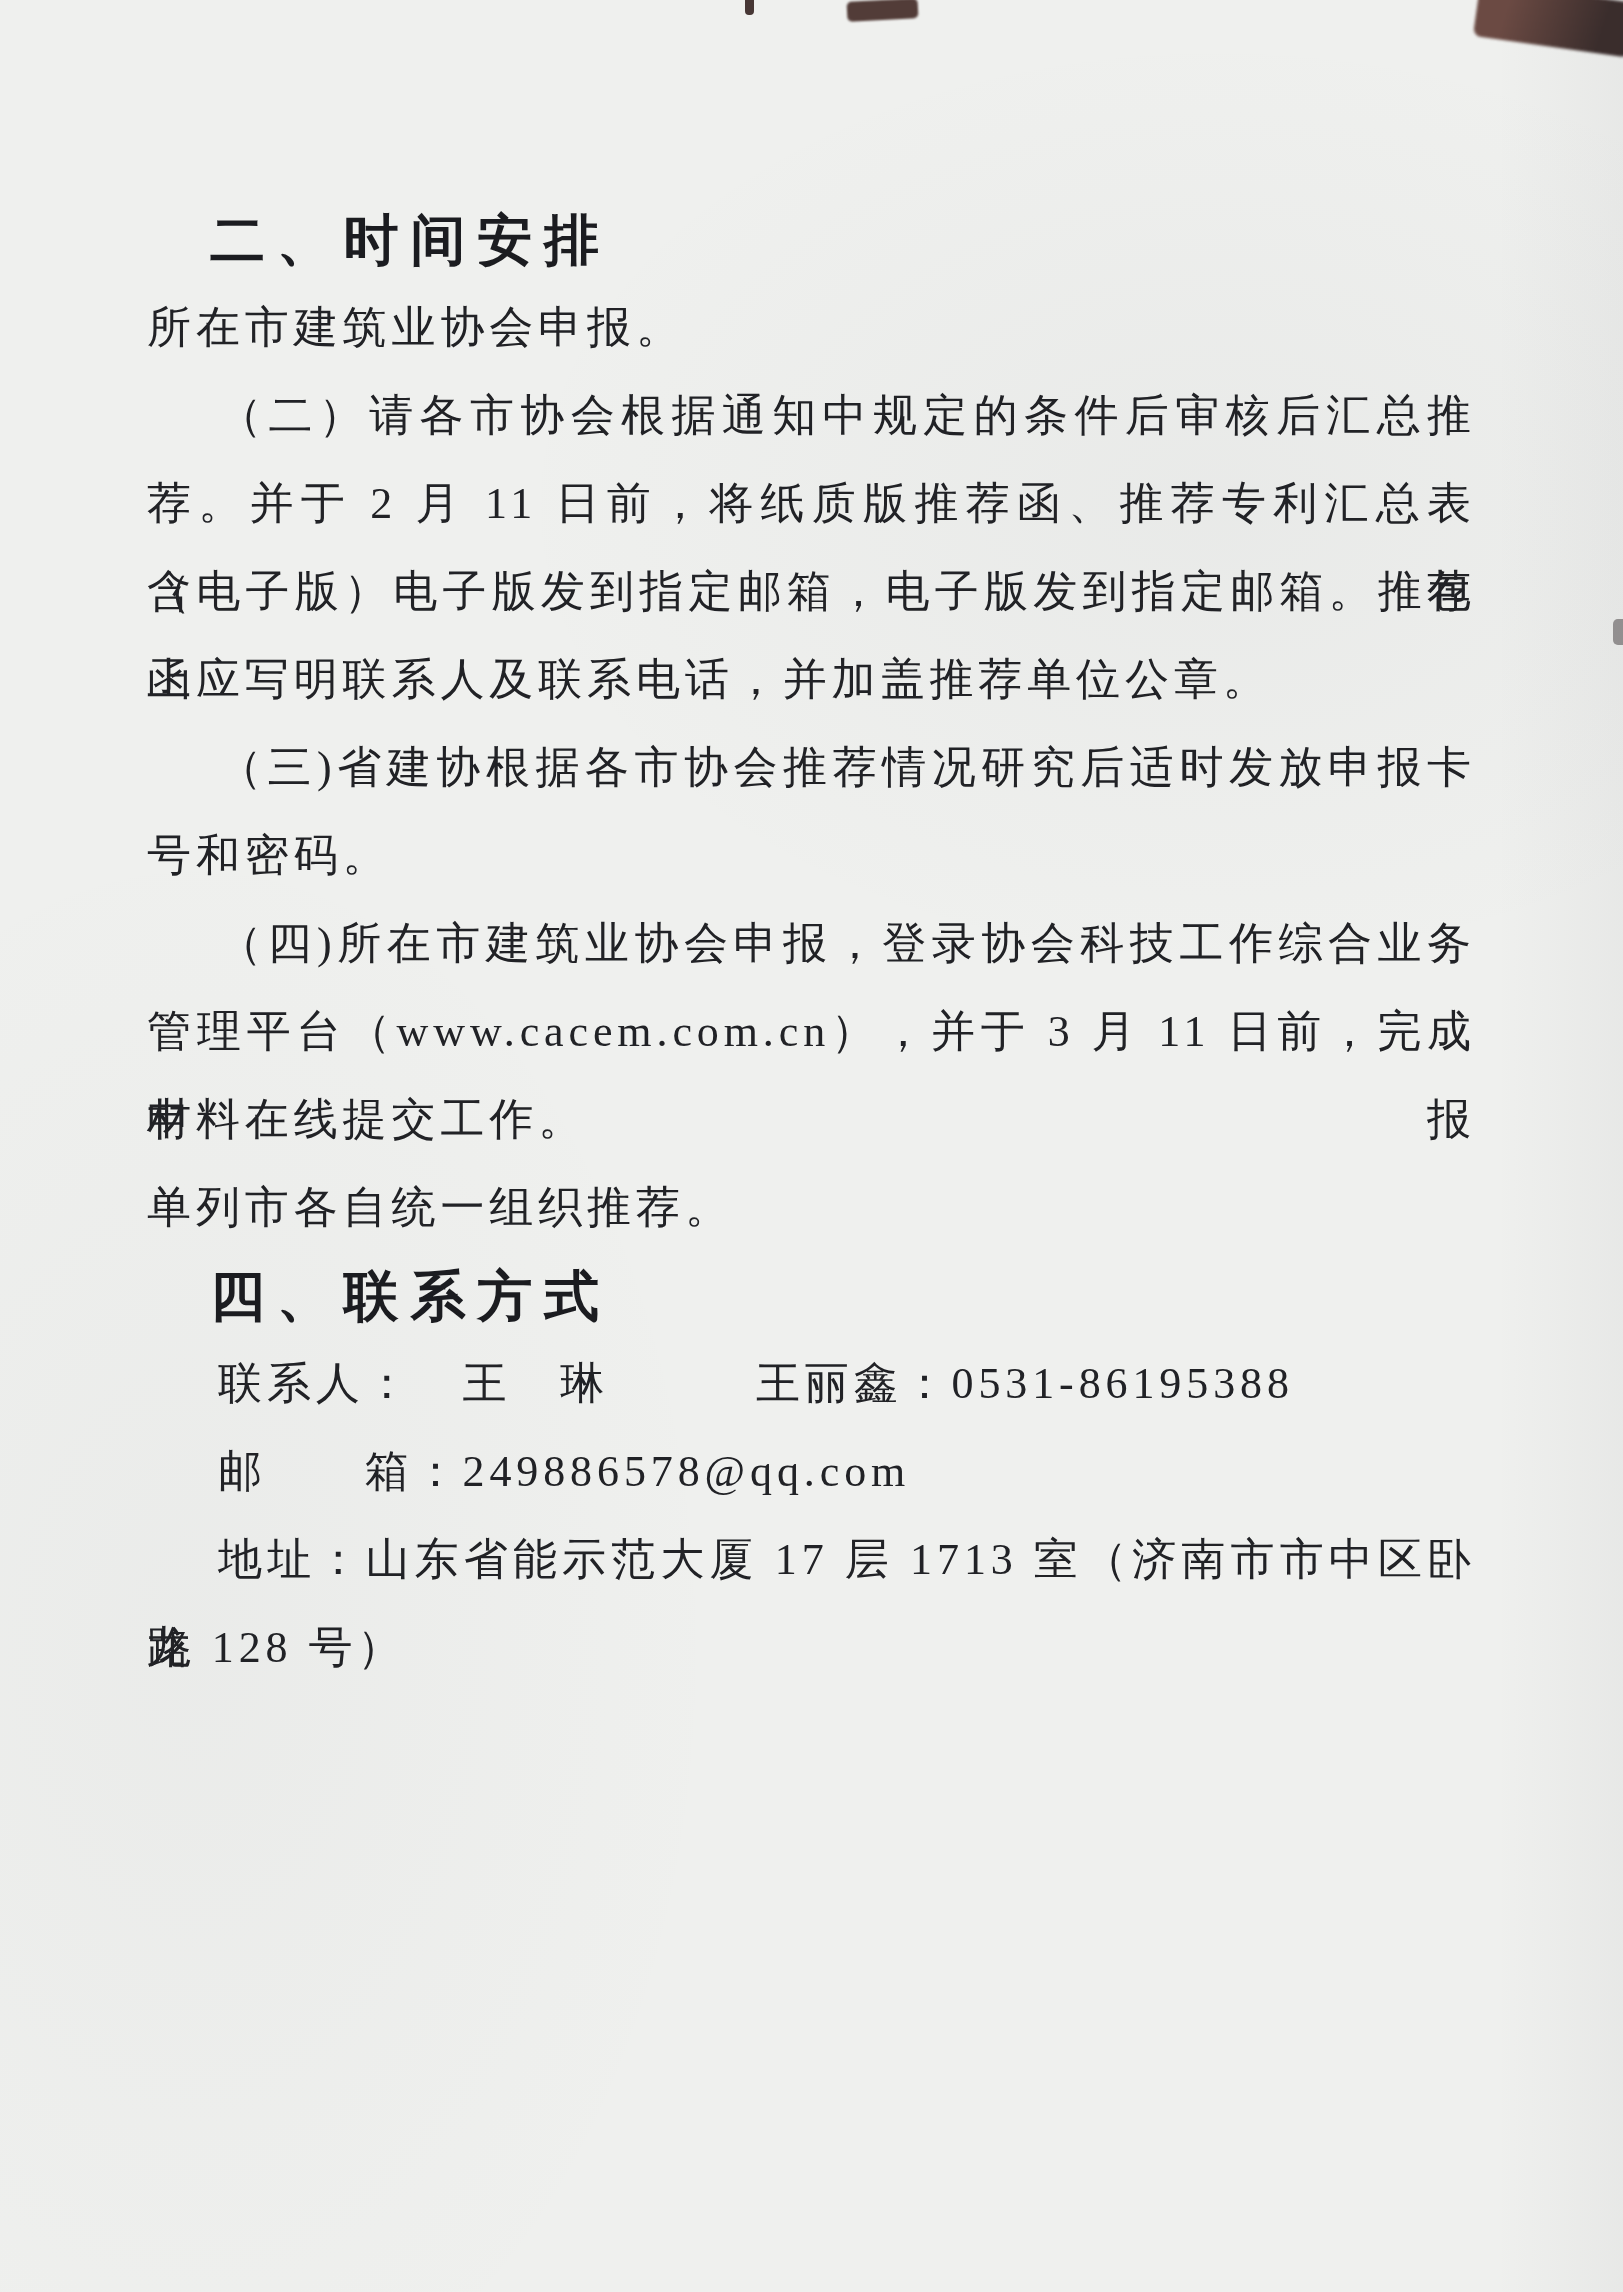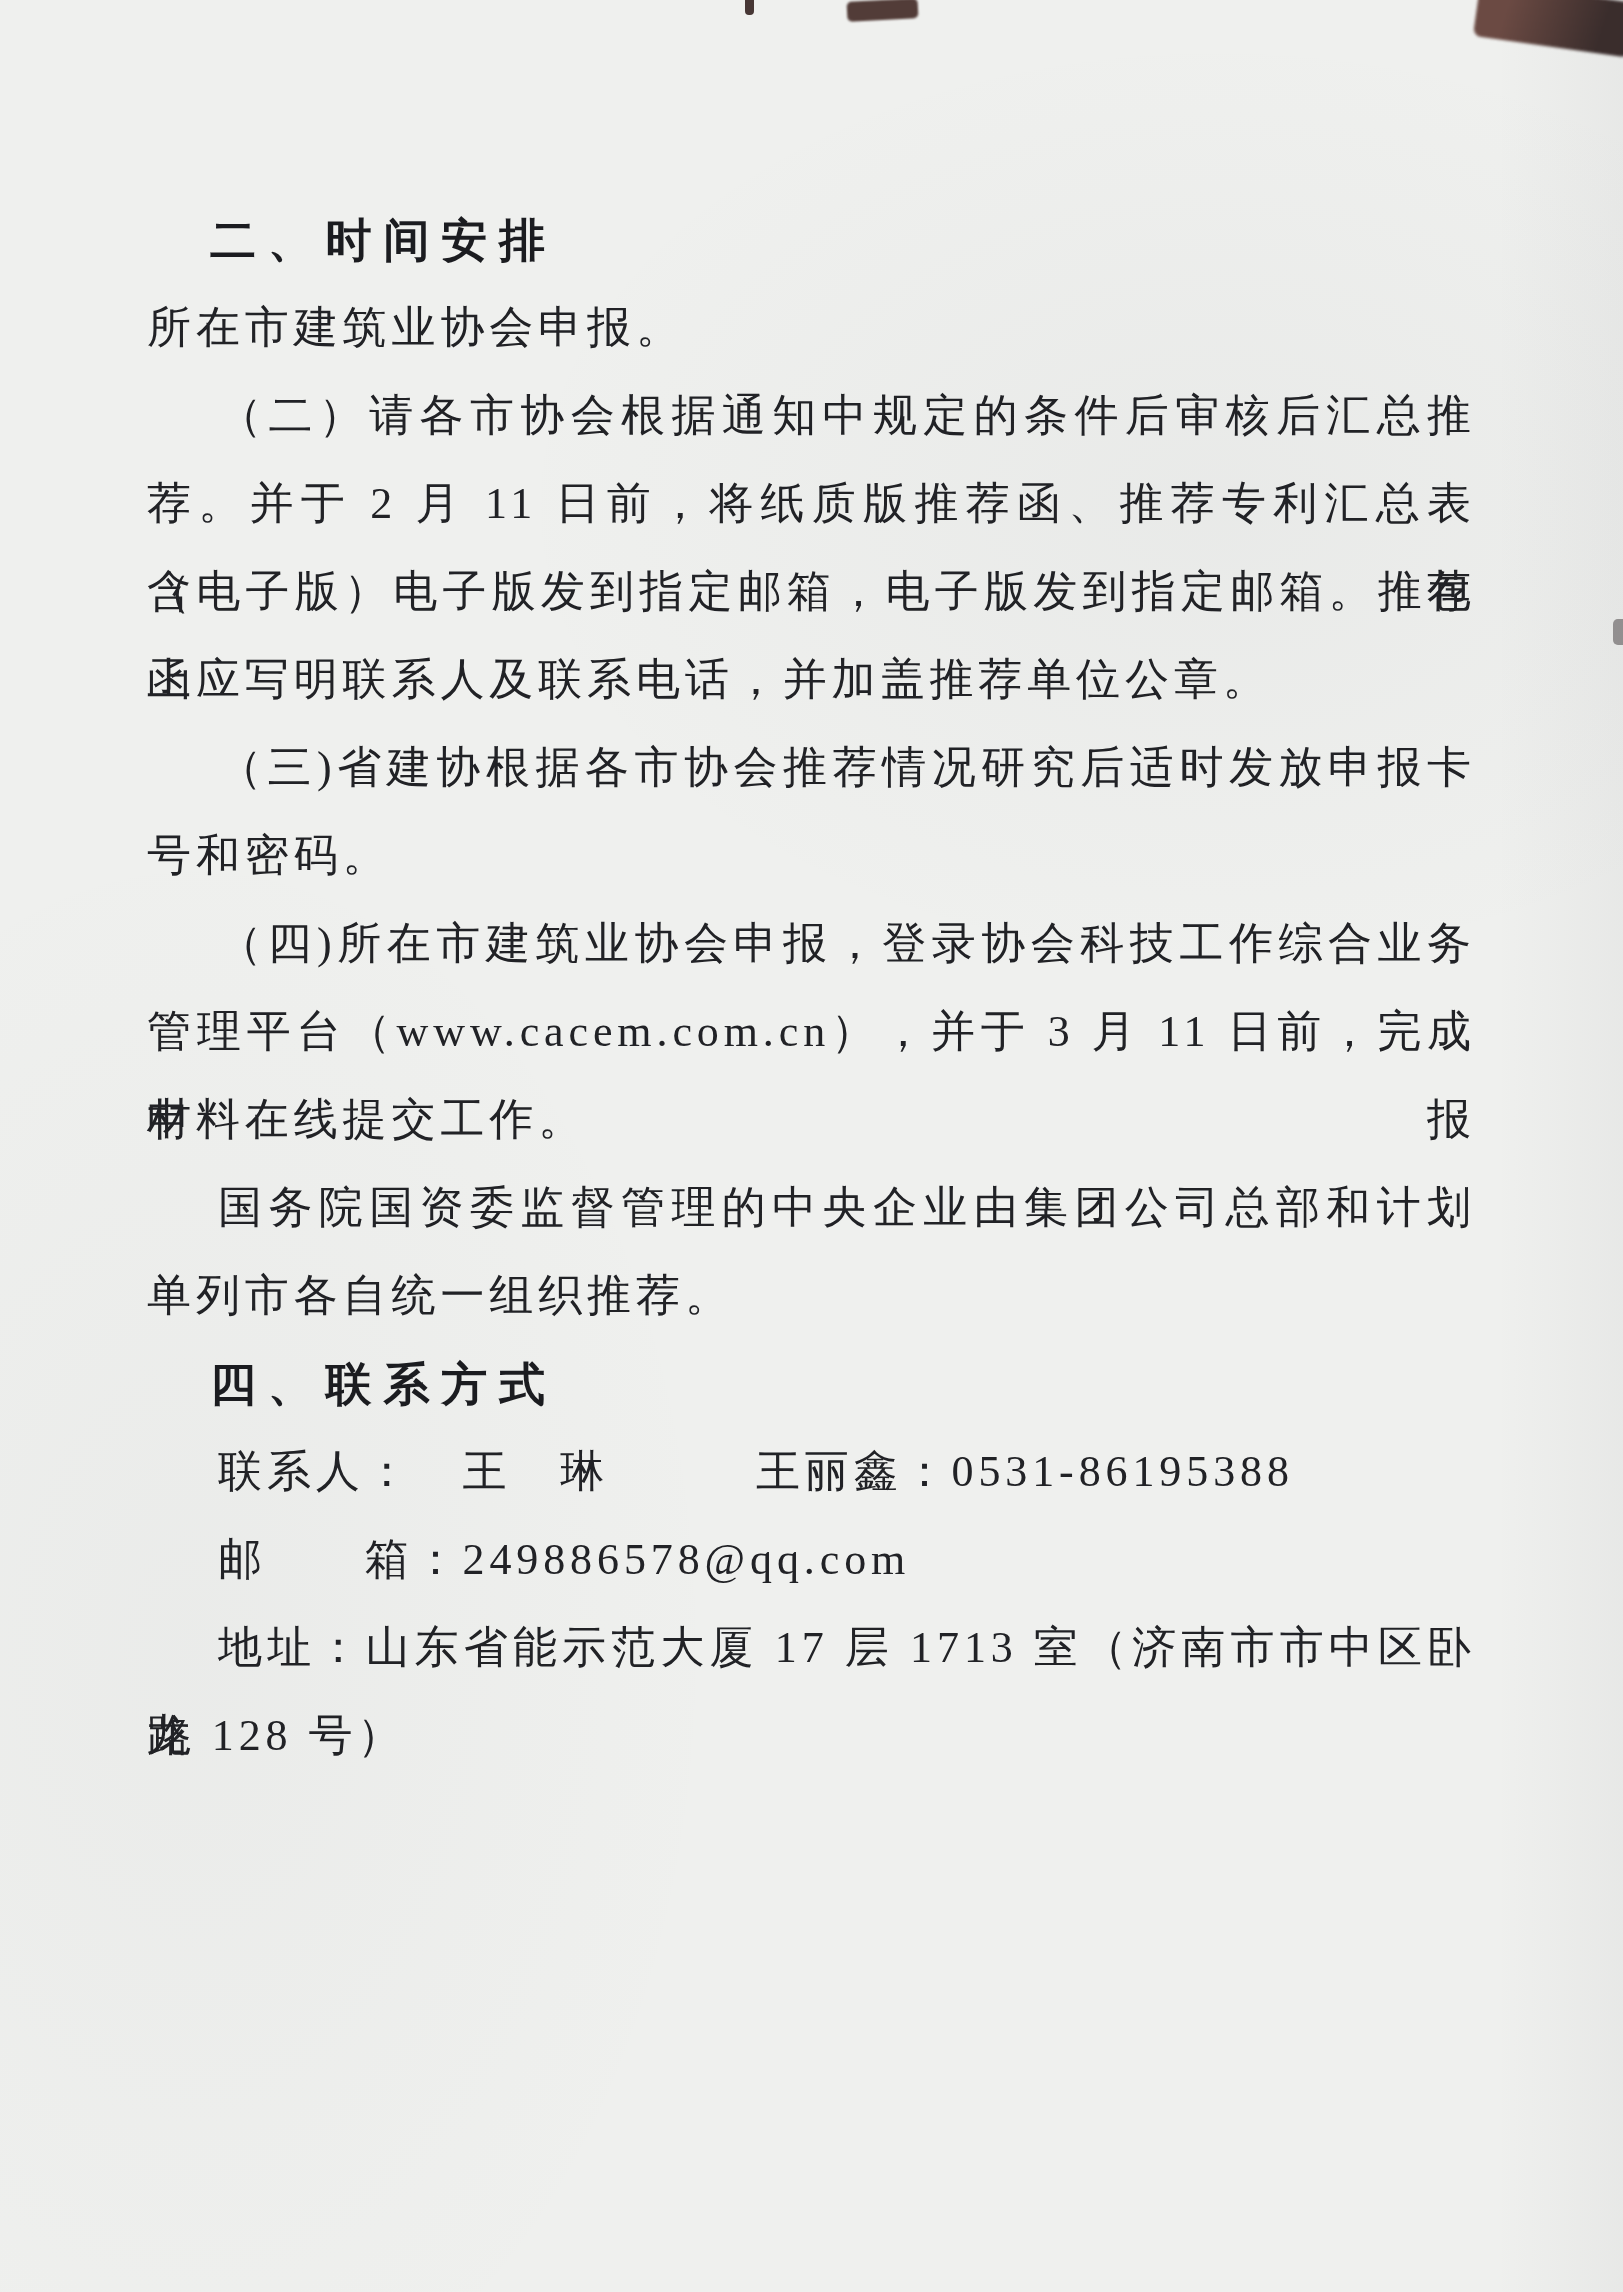--- a/index.html
+++ b/index.html
@@ -35,21 +35,21 @@
   }
   .fill{
     text-align:justify;
     text-align-last:justify;
     text-justify:inter-character;
   }
   .indent{ text-indent:71px; }
   .heading{
     font-family:"Liberation Sans","DejaVu Sans",sans-serif;
     font-weight:700;
-    font-size:46px;
+    font-size:55px;
     letter-spacing:11.8px;
     text-indent:63px;
     color:#1b1c20;
   }
   
   .artifact{ position:absolute; }
   .a-tick{
     left:745px;top:0;width:8.8px;height:14.7px;
     background:#473735;border-radius:0 0 3.9px 3.9px;
     filter:blur(0.5px);
@@ -96,21 +96,20 @@
     <div class="line">上应写明联系人及联系电话，并加盖推荐单位公章。</div>
 
     <div class="line fill indent">（三)省建协根据各市协会推荐情况研究后适时发放申报卡</div>
     <div class="line">号和密码。</div>
 
     <div class="line fill indent">（四)所在市建筑业协会申报，登录协会科技工作综合业务</div>
     <div class="line fill">管理平台（www.cacem.com.cn），并于 3 月 11 日前，完成申报</div>
     <div class="line">材料在线提交工作。</div>
 
 
-    <div class="line fill indent">国务院国资委监督管理的中央企业由集团公司总部和计划</div>
     <div class="line">单列市各自统一组织推荐。</div>
 
     <div class="line heading">四、联系方式</div>
 
     <div class="line indent">联系人：　王　琳　　　王丽鑫：0531-86195388</div>
     <div class="line indent">邮　　箱：249886578@qq.com</div>
 
     <div class="line fill indent">地址：山东省能示范大厦 17 层 1713 室（济南市市中区卧龙</div>
     <div class="line">路 128 号）</div>
 

